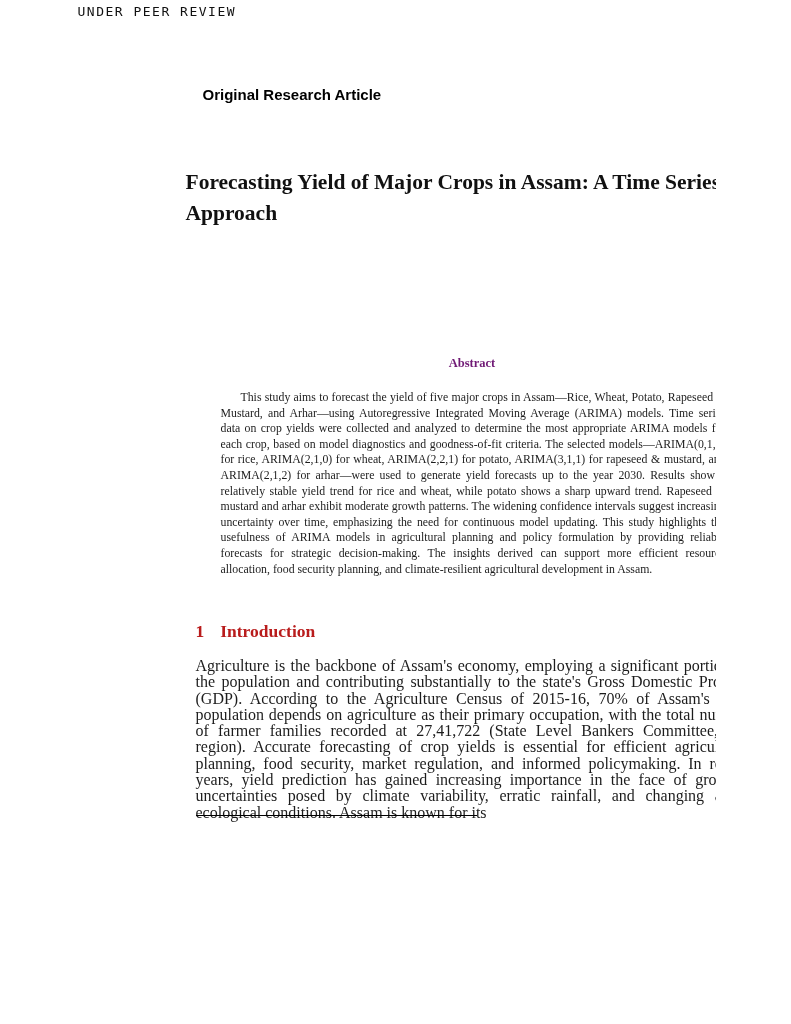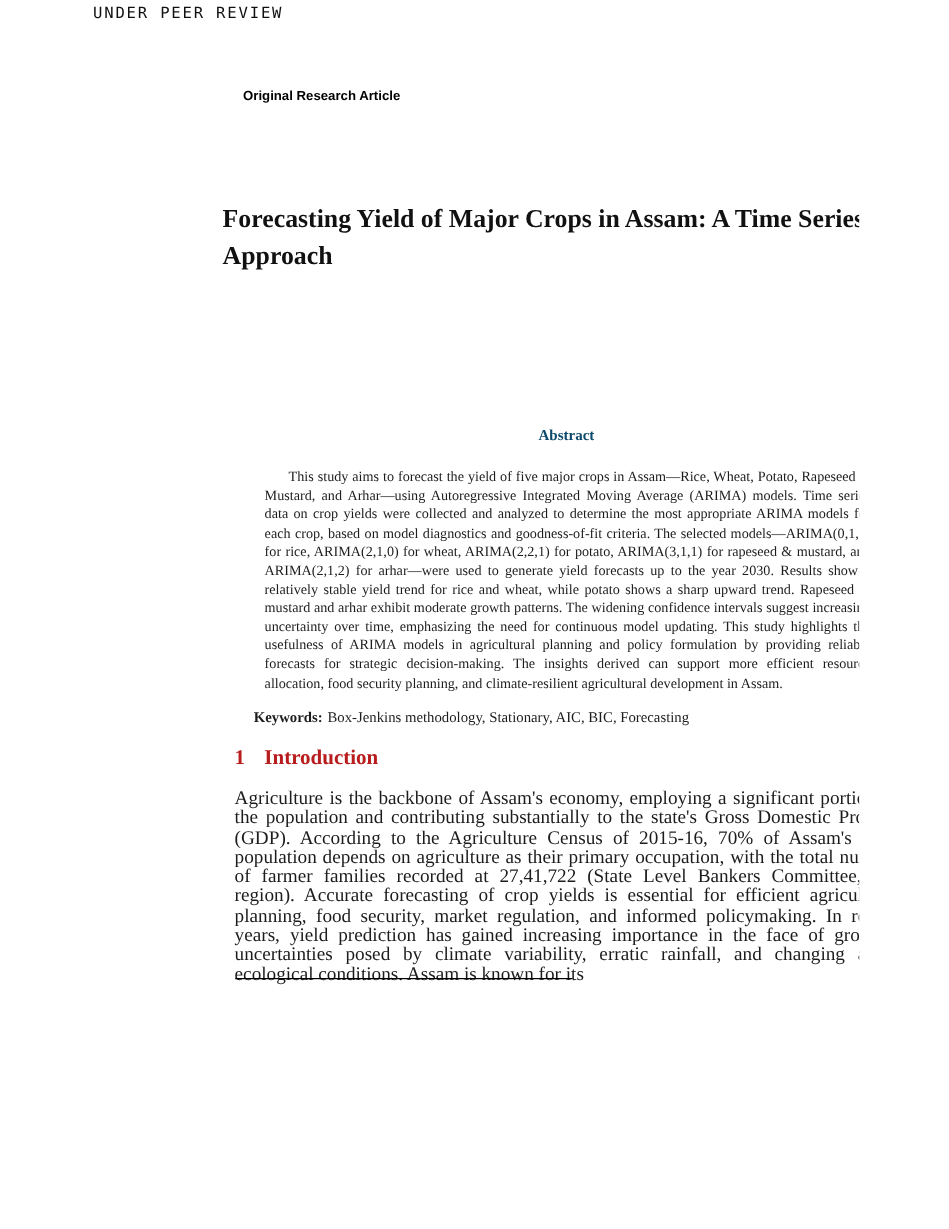--- a/index.html
+++ b/index.html
@@ -18,25 +18,25 @@
     top: 4px;
     left: 2px;
     font-family: "DejaVu Sans Mono", monospace;
     font-size: 13px;
     letter-spacing: 1.5px;
     color: #111;
     white-space: nowrap;
   }
   .article-type {
     position: absolute;
-    top: 74px;
+    top: 86px;
     left: 127px;
     font-family: "Liberation Sans", sans-serif;
     font-weight: bold;
-    font-size: 11px;
+    font-size: 15px;
     color: #000;
   }
   .title {
     position: absolute;
     top: 167px;
     left: 110px;
     width: 573px;
     text-align: left;
     font-family: "Liberation Serif", serif;
     font-weight: bold;
@@ -46,21 +46,21 @@
   }
   .abstract-heading {
     position: absolute;
     top: 356px;
     left: 120px;
     width: 553px;
     text-align: center;
     font-family: "Liberation Serif", serif;
     font-weight: bold;
     font-size: 12.5px;
-    color: #0c4a6e;
+    color: #701a75;
   }
   .abstract-body {
     position: absolute;
     top: 390px;
     left: 145px;
     width: 505px;
     text-align: justify;
     font-family: "Liberation Serif", serif;
     font-size: 11.8px;
     line-height: 15.6px;
@@ -118,23 +118,20 @@
   <div class="review-banner">UNDER PEER REVIEW</div>
 
   <div class="article-type">Original Research Article</div>
 
   <h1 class="title">Forecasting Yield of Major Crops in Assam: A Time Series Approach</h1>
 
   <div class="abstract-heading">Abstract</div>
 
   <p class="abstract-body">This study aims to forecast the yield of five major crops in Assam—Rice, Wheat, Potato, Rapeseed &amp; Mustard, and Arhar—using Autoregressive Integrated Moving Average (ARIMA) models. Time series data on crop yields were collected and analyzed to determine the most appropriate ARIMA models for each crop, based on model diagnostics and goodness-of-fit criteria. The selected models—ARIMA(0,1,1) for rice, ARIMA(2,1,0) for wheat, ARIMA(2,2,1) for potato, ARIMA(3,1,1) for rapeseed &amp; mustard, and ARIMA(2,1,2) for arhar—were used to generate yield forecasts up to the year 2030. Results show a relatively stable yield trend for rice and wheat, while potato shows a sharp upward trend. Rapeseed &amp; mustard and arhar exhibit moderate growth patterns. The widening confidence intervals suggest increasing uncertainty over time, emphasizing the need for continuous model updating. This study highlights the usefulness of ARIMA models in agricultural planning and policy formulation by providing reliable forecasts for strategic decision-making. The insights derived can support more efficient resource allocation, food security planning, and climate-resilient agricultural development in Assam.</p>
 
-  <p class="keywords">
-    <span class="kw-label">Keywords:</span><span>Box-Jenkins methodology, Stationary, AIC, BIC, Forecasting</span>
-  </p>
 
   <h2 class="section-heading">
     <span class="sec-num">1</span><span>Introduction</span>
   </h2>
 
   <p class="body-par">Agriculture is the backbone of Assam's economy, employing a significant portion of the population and contributing substantially to the state's Gross Domestic Product (GDP). According to the Agriculture Census of 2015-16, 70% of Assam's rural population depends on agriculture as their primary occupation, with the total number of farmer families recorded at 27,41,722 (State Level Bankers Committee, NE region). Accurate forecasting of crop yields is essential for efficient agricultural planning, food security, market regulation, and informed policymaking. In recent years, yield prediction has gained increasing importance in the face of growing uncertainties posed by climate variability, erratic rainfall, and changing agro-ecological conditions. Assam is known for its</p>
 
   <div class="footnote-rule"></div>
 
 </div>

